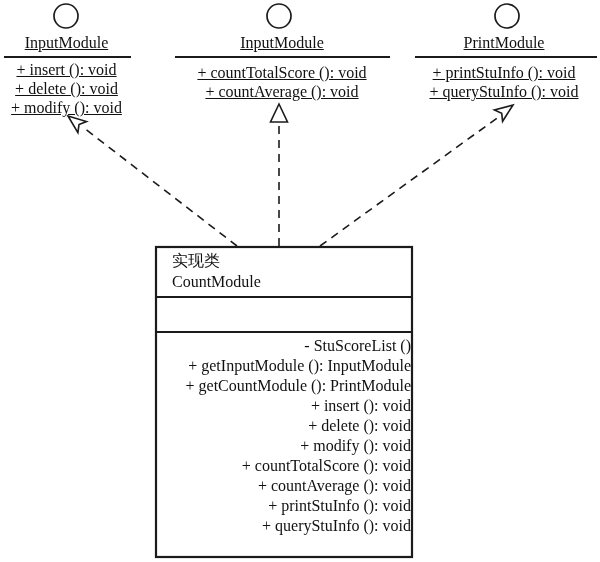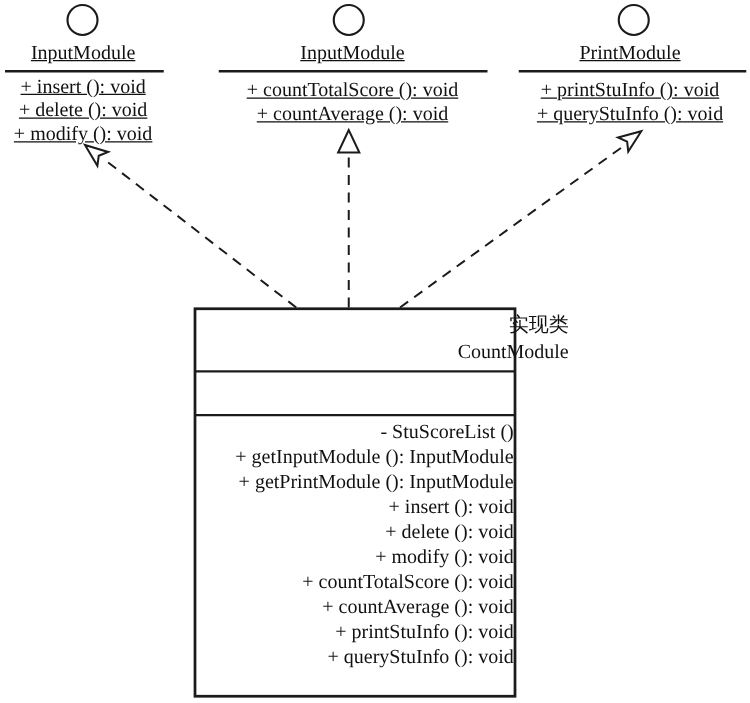--- a/index.html
+++ b/index.html
@@ -12,21 +12,21 @@
     position:absolute;left:301px;top:535px;z-index:2;
     font-family:"Liberation Sans","DejaVu Sans",sans-serif;
     font-size:15px;color:#c9cdd3;letter-spacing:0.5px;white-space:nowrap;
   }
   .iface{position:absolute;top:33px;text-align:center;z-index:3;text-decoration:underline;}
   .iface-name{font-size:16px;line-height:19px;margin-bottom:8px;}
   .iface .m{font-size:16px;line-height:19px;white-space:nowrap;}
   .iface-gap{height:3px;}
   .cls-header{
     position:absolute;left:157px;top:251px;width:298px;z-index:3;
-    text-align:right;font-size:16px;line-height:19px;
+    text-align:left;font-size:16px;line-height:19px;padding-left:15px;
   }
   .cls-header .stereo{margin-bottom:2px;}
   .cls-methods{
     position:absolute;left:163px;top:336px;width:248px;z-index:3;
     font-size:16px;line-height:20px;text-align:right;
   }
   .cls-methods .m{white-space:nowrap;}
 </style>
 </head>
 <body>
@@ -79,21 +79,21 @@
   </div>
 
   <div class="cls-header">
     <div class="stereo">实现类</div>
     <div>CountModule</div>
   </div>
 
   <div class="cls-methods">
     <div class="m">- StuScoreList ()</div>
     <div class="m">+ getInputModule (): InputModule</div>
-    <div class="m">+ getPrintModule (): InputModule</div>
+    <div class="m">+ getCountModule (): PrintModule</div>
     <div class="m">+ insert (): void</div>
     <div class="m">+ delete (): void</div>
     <div class="m">+ modify (): void</div>
     <div class="m">+ countTotalScore (): void</div>
     <div class="m">+ countAverage (): void</div>
     <div class="m">+ printStuInfo (): void</div>
     <div class="m">+ queryStuInfo (): void</div>
   </div>
 
 </div>

